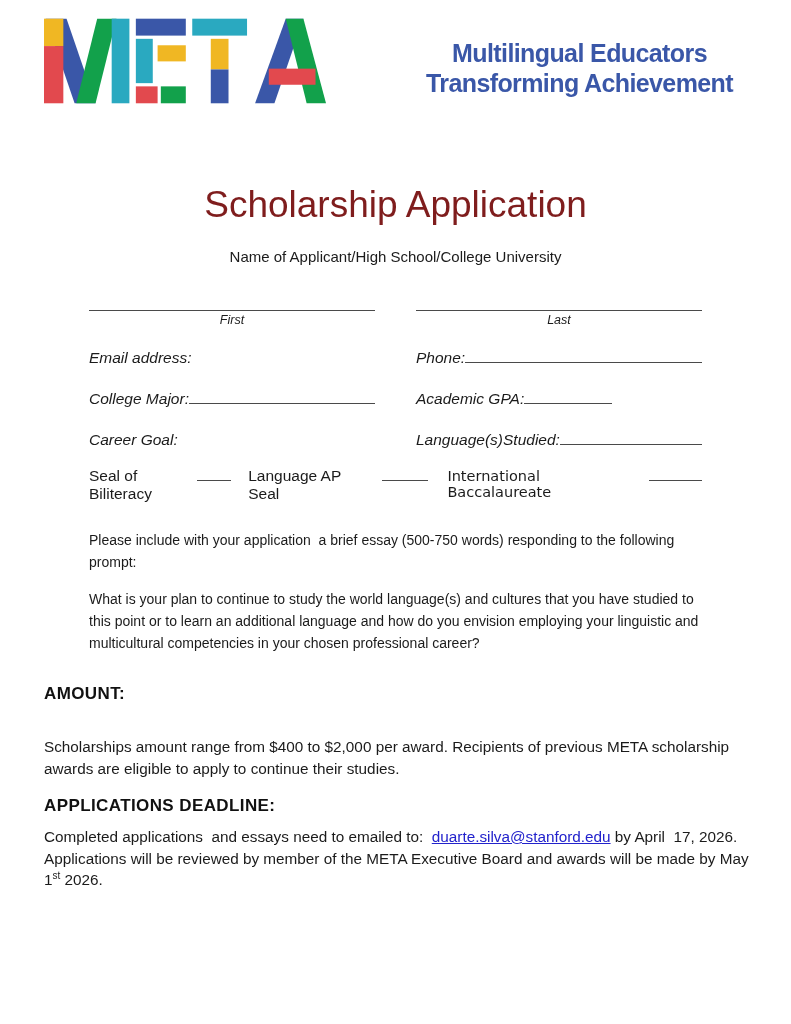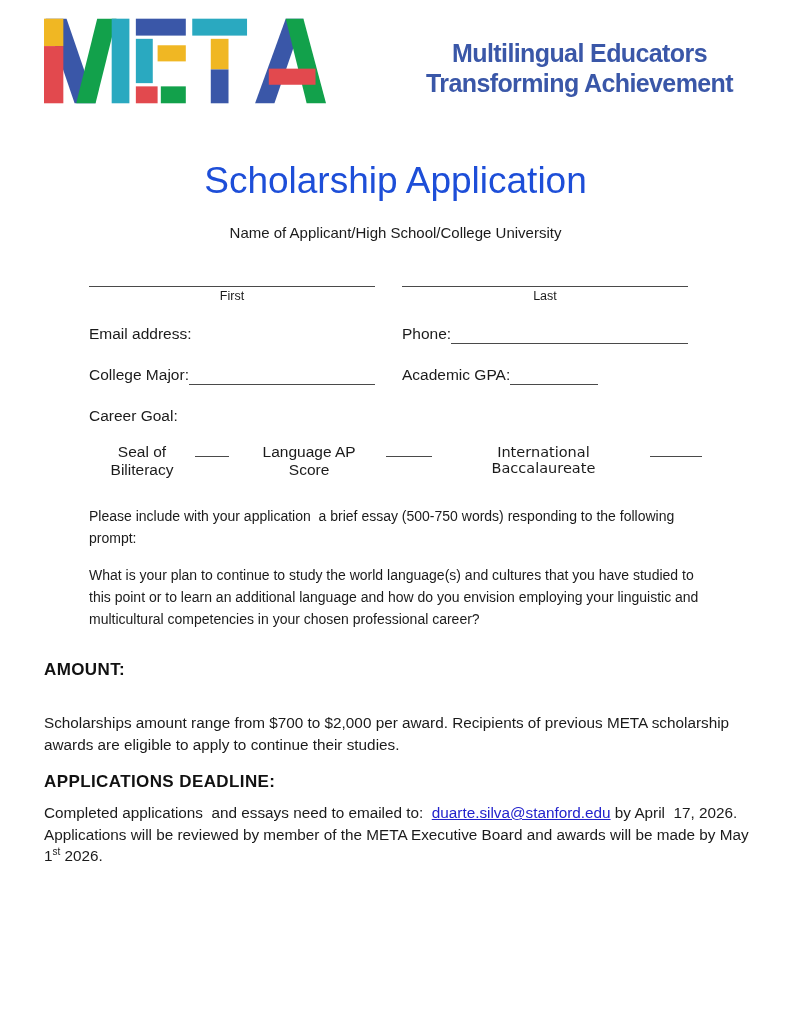--- a/index.html
+++ b/index.html
@@ -22,40 +22,40 @@
   .sr-only { position: absolute; width: 1px; height: 1px; overflow: hidden; clip: rect(0 0 0 0); }
   .tagline {
     color: #3a57a8; font-weight: bold; text-align: center;
     font-size: 25px; line-height: 1.22; letter-spacing: -0.6px;
     margin-top: 10px;
   }
 
   
   .title {
     text-align: center; font-size: 37px; font-weight: normal;
-    letter-spacing: 0px; margin-top: 50px; color: #1d4ed8;
+    letter-spacing: 0px; margin-top: 74px; color: #7f1d1d;
   }
   .subtitle { text-align: center; font-size: 15px; margin-top: 22px; }
 
   
   .form { margin: 0 89px; width: 613px; }
-  .cols { display: grid; grid-template-columns: 286px 286px; column-gap: 27px; }
+  .cols { display: grid; grid-template-columns: 286px 286px; column-gap: 41px; font-style: italic; }
   .blankrow1 { margin-top: 31px; }
   .blankrow2 { margin-top: 28px; }
   .blank-line { border-bottom: 1.2px solid #4a4a4a; height: 14px; }
   .blank-label { text-align: center; font-size: 12.5px; margin-top: 2px; }
   .blank-label.small { font-size: 11.5px; }
 
   .fieldrow { margin-top: 21px; }
-  .field { display: flex; align-items: flex-end; font-size: 15.5px; line-height: 20px; }
+  .field { display: flex; align-items: flex-start; font-size: 15.5px; line-height: 20px; }
   .field .lbl { white-space: nowrap; }
   .fill { flex: 1 1 auto; border-bottom: 1.2px solid #4a4a4a; height: 14px; }
 
   .instruction { margin-top: 14px; font-size: 15.5px; }
-  .certs { margin-top: 17px; display: flex; align-items: baseline; font-size: 15.5px; text-align: center; }
+  .certs { margin-top: 17px; display: flex; align-items: baseline; font-size: 15.5px; }
   .cert-ul { display: inline-block; border-bottom: 1.2px solid #4a4a4a; height: 13px; }
   .ul1 { width: 37px; margin-right: 17px; }
   .ul2 { width: 50px; margin-left: 14px; margin-right: 19px; }
   .ul3 { width: 57px; margin-left: 14px; }
   .cert-ib { font-family: "DejaVu Sans", sans-serif; font-size: 14.5px; }
 
   .para { font-size: 14px; line-height: 1.55; white-space: pre-wrap; }
   .essay-intro { margin-top: 27px; }
   .essay-prompt { margin-top: 16px; }
 
@@ -144,35 +144,39 @@
       <div class="field">
         <span class="lbl">Academic GPA:</span>
         <span class="fill" style="max-width:88px"></span>
       </div>
     </div>
 
     <div class="cols fieldrow">
       <div class="field">
         <span class="lbl">Career Goal:</span>
       </div>
+      <div class="field">
+        <span class="lbl">Language(s)Studied:</span>
+        <span class="fill"></span>
+      </div>
     </div>
 
 
     <div class="certs">
       <span>Seal of Biliteracy</span>
       <span class="cert-ul ul1"></span>
-      <span>Language AP Score</span>
+      <span>Language AP Seal</span>
       <span class="cert-ul ul2"></span>
       <span class="cert-ib">International Baccalaureate</span>
       <span class="cert-ul ul3"></span>
     </div>
 
     <div class="para essay-intro">Please include with your application  a brief essay (500-750 words) responding to the following prompt:</div>
     <div class="para essay-prompt">What is your plan to continue to study the world language(s) and cultures that you have studied to this point or to learn an additional language and how do you envision employing your linguistic and multicultural competencies in your chosen professional career?</div>
   </div>
 
   <div class="section-heading h-amount">AMOUNT:</div>
-  <div class="section-body b-amount">Scholarships amount range from $700 to $2,000 per award. Recipients of previous META scholarship awards are eligible to apply to continue their studies.</div>
+  <div class="section-body b-amount">Scholarships amount range from $400 to $2,000 per award. Recipients of previous META scholarship awards are eligible to apply to continue their studies.</div>
 
   <div class="section-heading h-deadline">APPLICATIONS DEADLINE:</div>
   <div class="section-body b-deadline"><span>Completed applications  and essays need to emailed to:  </span><a class="email-link">duarte.silva@stanford.edu</a><span> by April  17, 2026. Applications will be reviewed by member of the META Executive Board and awards will be made by May 1</span><sup>st</sup><span> 2026.</span></div>
 
 </div>
 
 </body></html>

